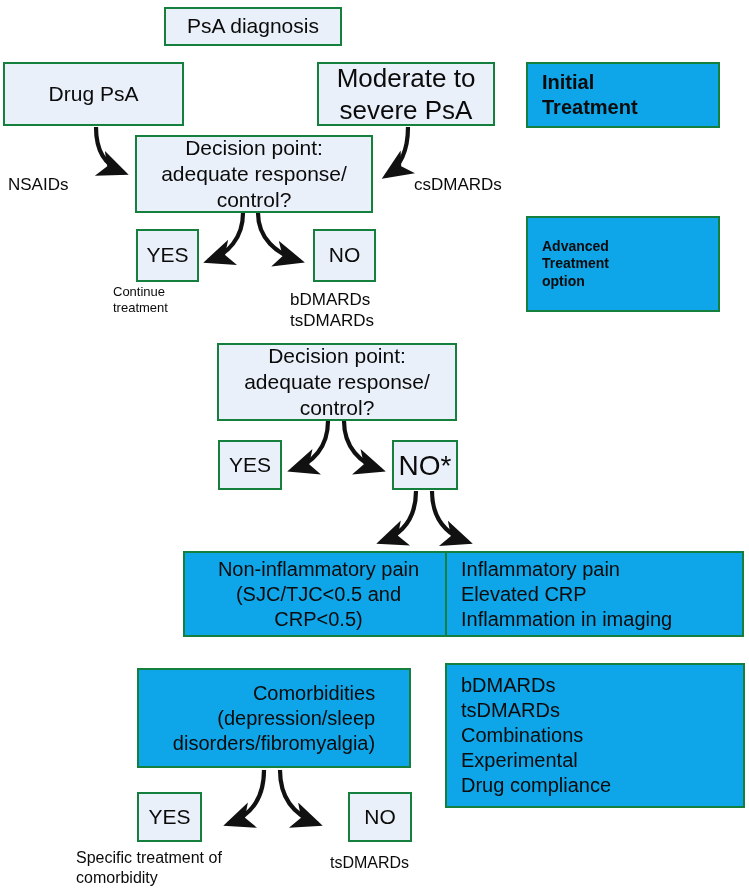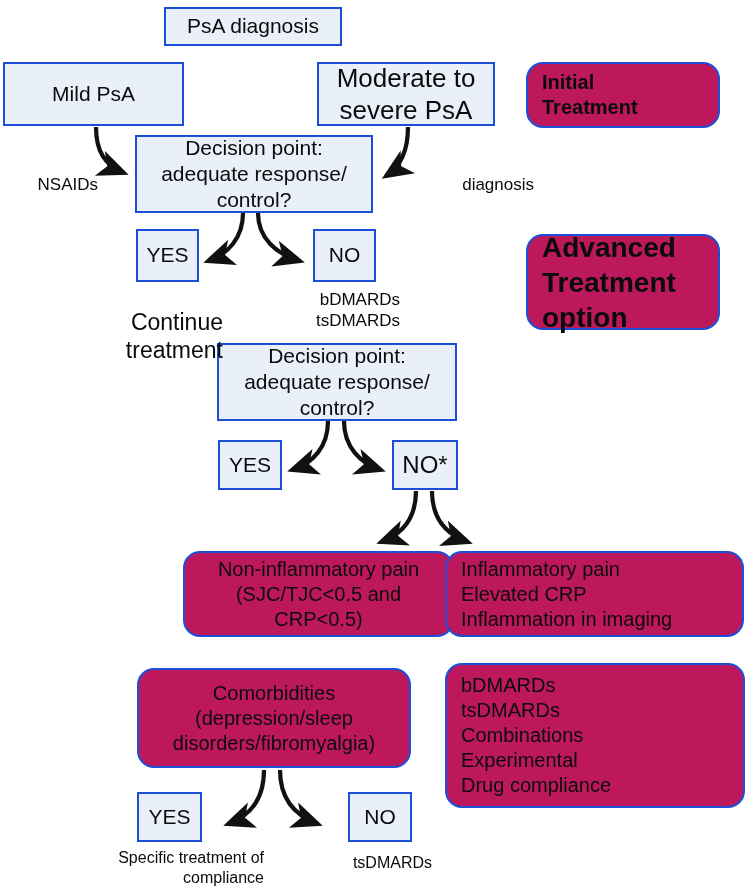--- a/index.html
+++ b/index.html
@@ -12,40 +12,40 @@
     position: relative;
     width: 749px;
     height: 892px;
     background: #ffffff;
     font-family: "Liberation Sans", sans-serif;
     overflow: hidden;
   }
   .node {
     position: absolute;
     box-sizing: border-box;
-    border: 2px solid #1d4ed8;
+    border: 2px solid #15803d;
     display: flex;
     align-items: center;
     justify-content: center;
     text-align: center;
     color: #0b0b0b;
     line-height: 1.25;
     white-space: pre-line;
   }
   .fill-blue { background: #eaf0f9; }
-  .fill-white { background: #be185d; border-radius: 17px; }
+  .fill-white { background: #0ea5e9; }
   .align-left {
     justify-content: flex-start;
     text-align: left;
     padding-left: 14px;
   }
   .label {
     position: absolute;
     color: #0b0b0b;
-    text-align: right;
+    text-align: left;
     line-height: 1.22;
     white-space: pre-line;
   }
   .bold { font-weight: bold; }
   svg.arrows {
     position: absolute;
     left: 0;
     top: 0;
     width: 749px;
     height: 892px;
@@ -80,79 +80,79 @@
 
     <path d="M432,491 C432,520 448,535 468,542" stroke="#111111" stroke-width="4.2" fill="none" marker-end="url(#ah)"></path>
 
     <path d="M264,770 C264,800 250,816 228,824" stroke="#111111" stroke-width="4.2" fill="none" marker-end="url(#ah)"></path>
 
     <path d="M280,770 C280,800 296,816 318,824" stroke="#111111" stroke-width="4.2" fill="none" marker-end="url(#ah)"></path>
   </svg>
 
   <div class="node fill-blue" style="left:164px; top:7px; width:178px; height:39px; font-size:21px;">PsA diagnosis</div>
 
-  <div class="node fill-blue" style="left:3px; top:62px; width:181px; height:64px; font-size:21px;">Mild PsA</div>
+  <div class="node fill-blue" style="left:3px; top:62px; width:181px; height:64px; font-size:21px;">Drug PsA</div>
 
   <div class="node fill-blue" style="left:317px; top:62px; width:178px; height:64px; font-size:26px;">Moderate to
 severe PsA</div>
 
   <div class="node fill-white align-left bold" style="left:526px; top:62px; width:194px; height:66px; font-size:20px;">Initial
 Treatment</div>
 
   <div class="node fill-blue" style="left:135px; top:135px; width:238px; height:78px; font-size:21px;">Decision point:
 adequate response/
 control?</div>
 
   <div class="node fill-blue" style="left:136px; top:229px; width:63px; height:53px; font-size:21px;">YES</div>
 
   <div class="node fill-blue" style="left:313px; top:229px; width:63px; height:53px; font-size:21px;">NO</div>
 
-  <div class="node fill-white align-left bold" style="left:526px; top:234px; width:194px; height:96px; font-size:28px;">Advanced
+  <div class="node fill-white align-left bold" style="left:526px; top:216px; width:194px; height:96px; font-size:14px;">Advanced
 Treatment
 option</div>
 
   <div class="node fill-blue" style="left:217px; top:343px; width:240px; height:78px; font-size:21px;">Decision point:
 adequate response/
 control?</div>
 
   <div class="node fill-blue" style="left:218px; top:440px; width:64px; height:50px; font-size:21px;">YES</div>
 
-  <div class="node fill-blue" style="left:392px; top:440px; width:66px; height:50px; font-size:24px;">NO*</div>
+  <div class="node fill-blue" style="left:392px; top:440px; width:66px; height:50px; font-size:28px;">NO*</div>
 
   <div class="node fill-white" style="left:139px; top:551px; width:271px; height:86px; font-size:20px;margin-left:44px;">Non-inflammatory pain
 (SJC/TJC&lt;0.5 and
 CRP&lt;0.5)</div>
 
   <div class="node fill-white align-left" style="left:445px; top:551px; width:299px; height:86px; font-size:20px;">Inflammatory pain
 Elevated CRP
 Inflammation in imaging</div>
 
-  <div class="node fill-white" style="left:137px; top:668px; width:274px; height:100px; font-size:20px;">Comorbidities
+  <div class="node fill-white" style="left:137px; top:668px; width:274px; height:100px; font-size:20px;text-align:right;">Comorbidities
 (depression/sleep
 disorders/fibromyalgia)</div>
 
   <div class="node fill-white align-left" style="left:445px; top:663px; width:300px; height:145px; font-size:20px;">bDMARDs
 tsDMARDs
 Combinations
 Experimental
 Drug compliance</div>
 
   <div class="node fill-blue" style="left:137px; top:792px; width:65px; height:50px; font-size:21px;">YES</div>
 
   <div class="node fill-blue" style="left:348px; top:792px; width:64px; height:50px; font-size:21px;">NO</div>
 
   <div class="label" style="left:8px; top:175px; width:90px; font-size:17px;">NSAIDs</div>
 
-  <div class="label" style="left:414px; top:175px; width:120px; font-size:17px;">diagnosis</div>
+  <div class="label" style="left:414px; top:175px; width:120px; font-size:17px;">csDMARDs</div>
 
-  <div class="label" style="left:113px; top:308px; width:110px; font-size:23px;">Continue
+  <div class="label" style="left:113px; top:284px; width:110px; font-size:13px;">Continue
 treatment</div>
 
   <div class="label" style="left:290px; top:290px; width:110px; font-size:17px;">bDMARDs
 tsDMARDs</div>
 
 
   <div class="label" style="left:76px; top:848px; width:188px; font-size:16px;">Specific treatment of
-compliance</div>
+comorbidity</div>
 
   <div class="label" style="left:330px; top:853px; width:102px; font-size:16px;">tsDMARDs</div>
 
 </div>
 
 </body></html>

